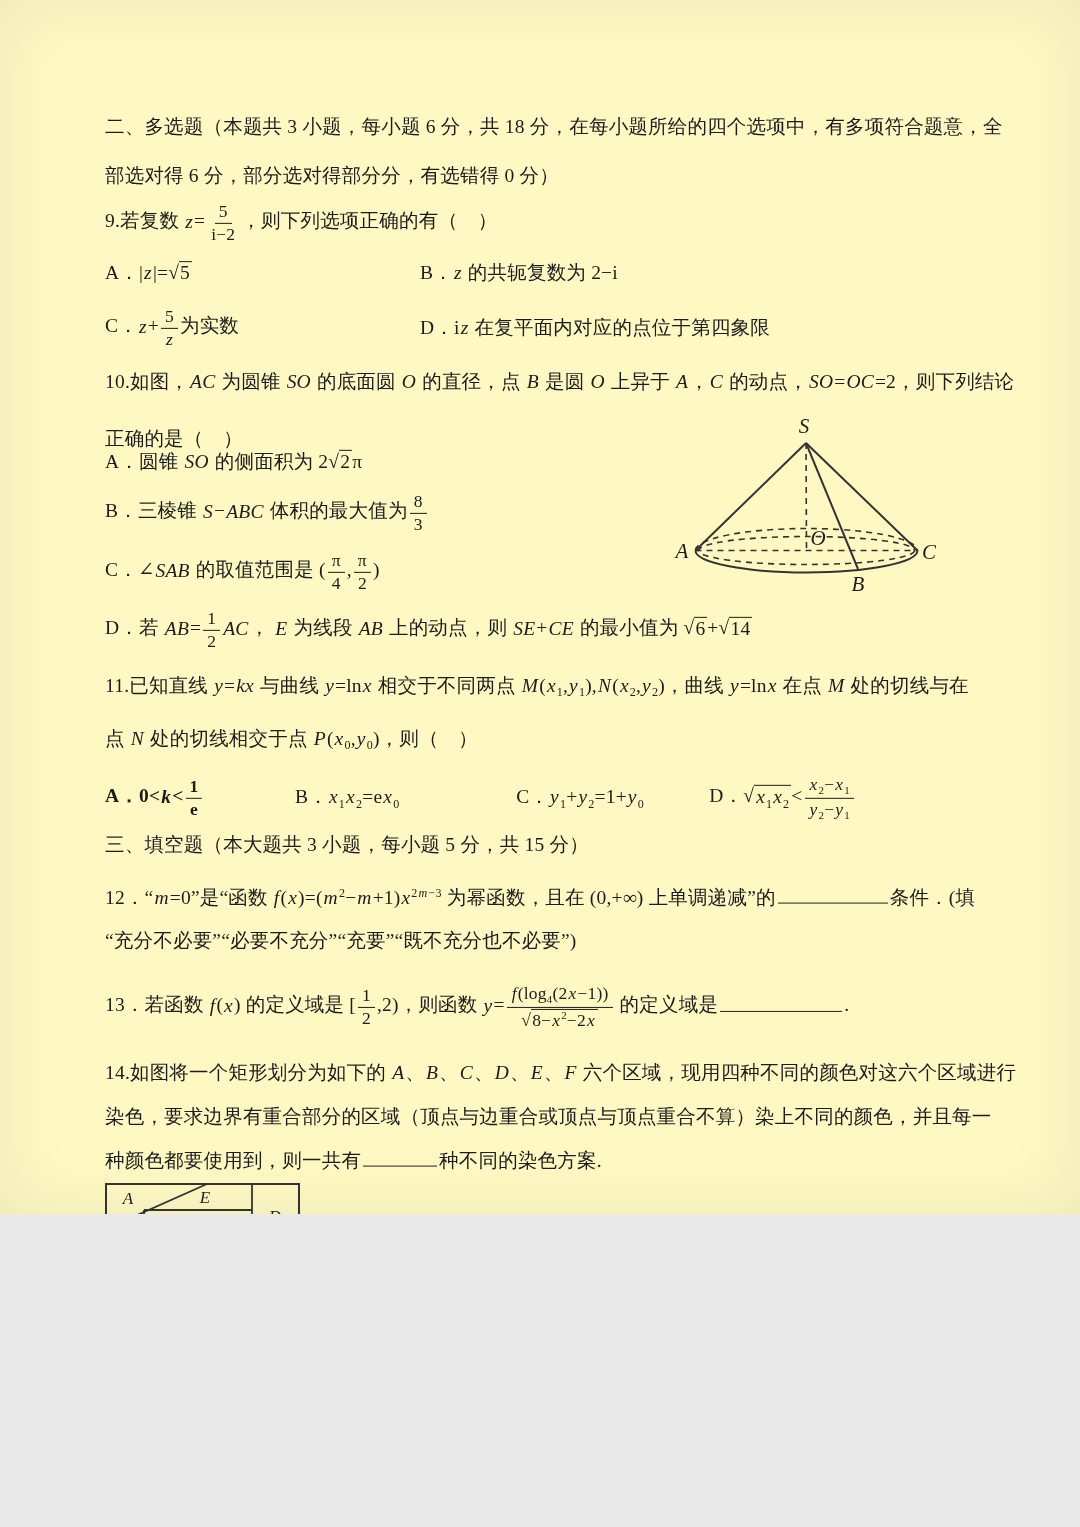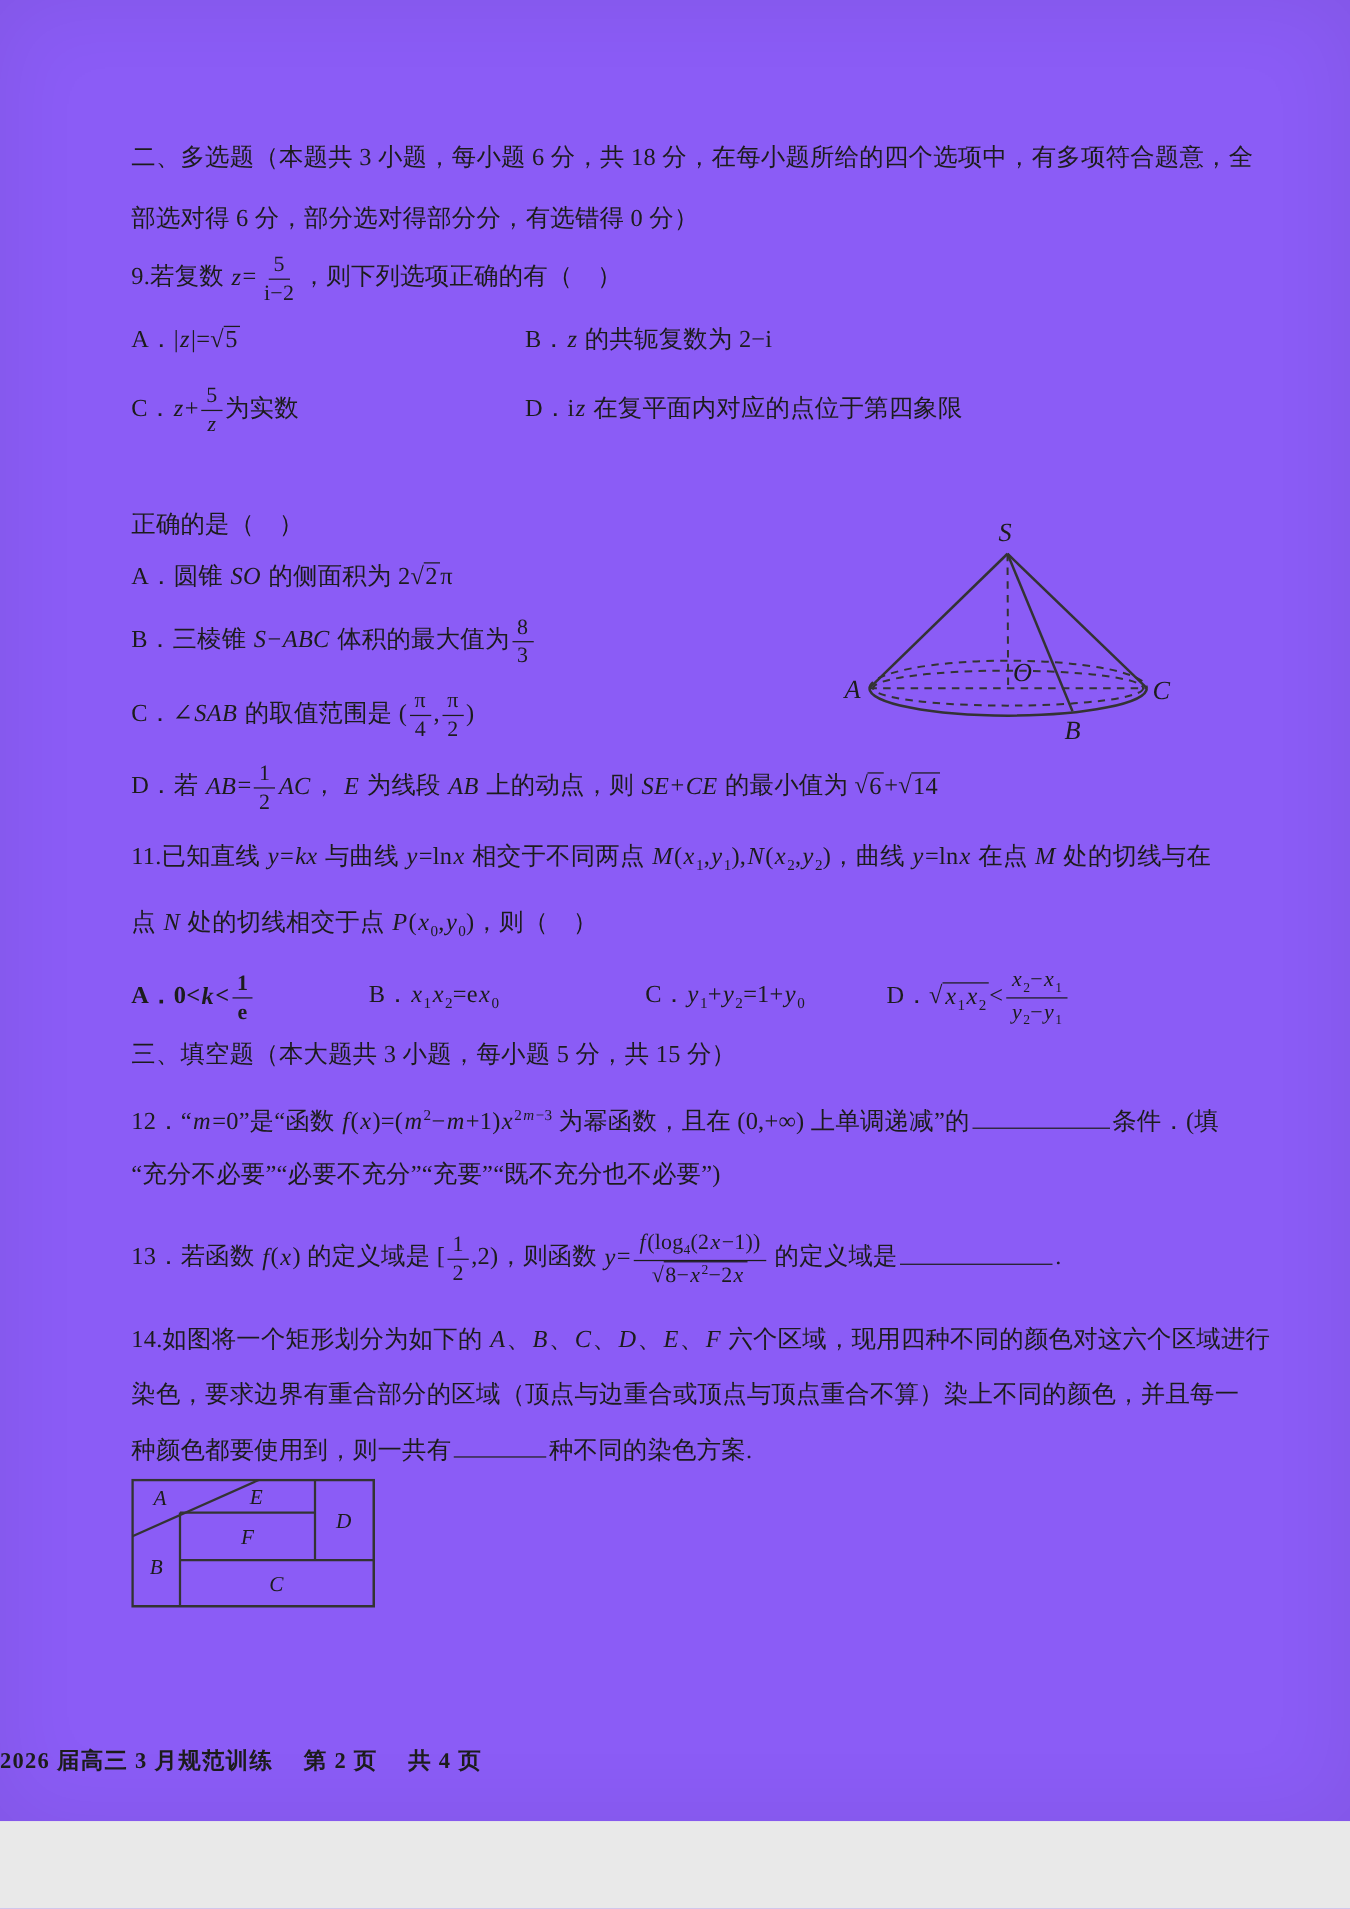--- a/index.html
+++ b/index.html
@@ -1,19 +1,19 @@
 <!DOCTYPE html>
 <html><head>
 <meta charset="utf-8">
 <style>
   * { margin:0; padding:0; box-sizing:border-box; }
   html, body { background:#e9e9e9; }
   .page {
-    position:relative; width:1080px; height:1457px; margin:0 auto;
-    background:#8b5cf6; color:#1c1c1c;
+    position:relative; width:1080px; height:1214px; margin:0 auto;
+    background:#fef9c3; color:#1c1c1c;
     font-family:"Liberation Serif","DejaVu Serif",serif;
     font-size:19.5px;
     box-shadow: inset 0 0 70px rgba(0,0,0,0.07);
     overflow:hidden;
   }
   .ln {
     position:absolute; left:105px; right:96px;
     transform:translateY(-50%);
     white-space:nowrap; line-height:1.25; letter-spacing:0.2px;
   }
@@ -55,21 +55,22 @@
     <span class="opt">B．<i>z</i> 的共轭复数为 2−i</span>
   </div>
   <div class="ln" style="top:328px">
     <span class="opt w310">C．<i>z</i>+<span class="fr">
           <span class="nu">5</span>
           <span class="de"><i>z</i></span>
         </span>为实数</span>
     <span class="opt">D．i<i>z</i> 在复平面内对应的点位于第四象限</span>
   </div>
 
-  <div class="ln" style="top:421px">正确的是（　）</div>
+  <div class="ln" style="top:382px">10.如图，<i>AC</i> 为圆锥 <i>SO</i> 的底面圆 <i>O</i> 的直径，点 <i>B</i> 是圆 <i>O</i> 上异于 <i>A</i>，<i>C</i> 的动点，<i>SO</i>=<i>OC</i>=2，则下列结论</div>
+  <div class="ln" style="top:439px">正确的是（　）</div>
   <div class="ln" style="top:462px">A．圆锥 <i>SO</i> 的侧面积为 2<span class="rad">√<span class="ov">2</span></span>π</div>
   <div class="ln" style="top:513px">B．三棱锥 <i>S</i>−<i>ABC</i> 体积的最大值为<span class="fr">
         <span class="nu">8</span>
         <span class="de">3</span>
       </span></div>
   <div class="ln" style="top:572px">C．∠<i>SAB</i> 的取值范围是 (<span class="fr">
         <span class="nu">π</span>
         <span class="de">4</span>
       </span>,<span class="fr">
         <span class="nu">π</span>

